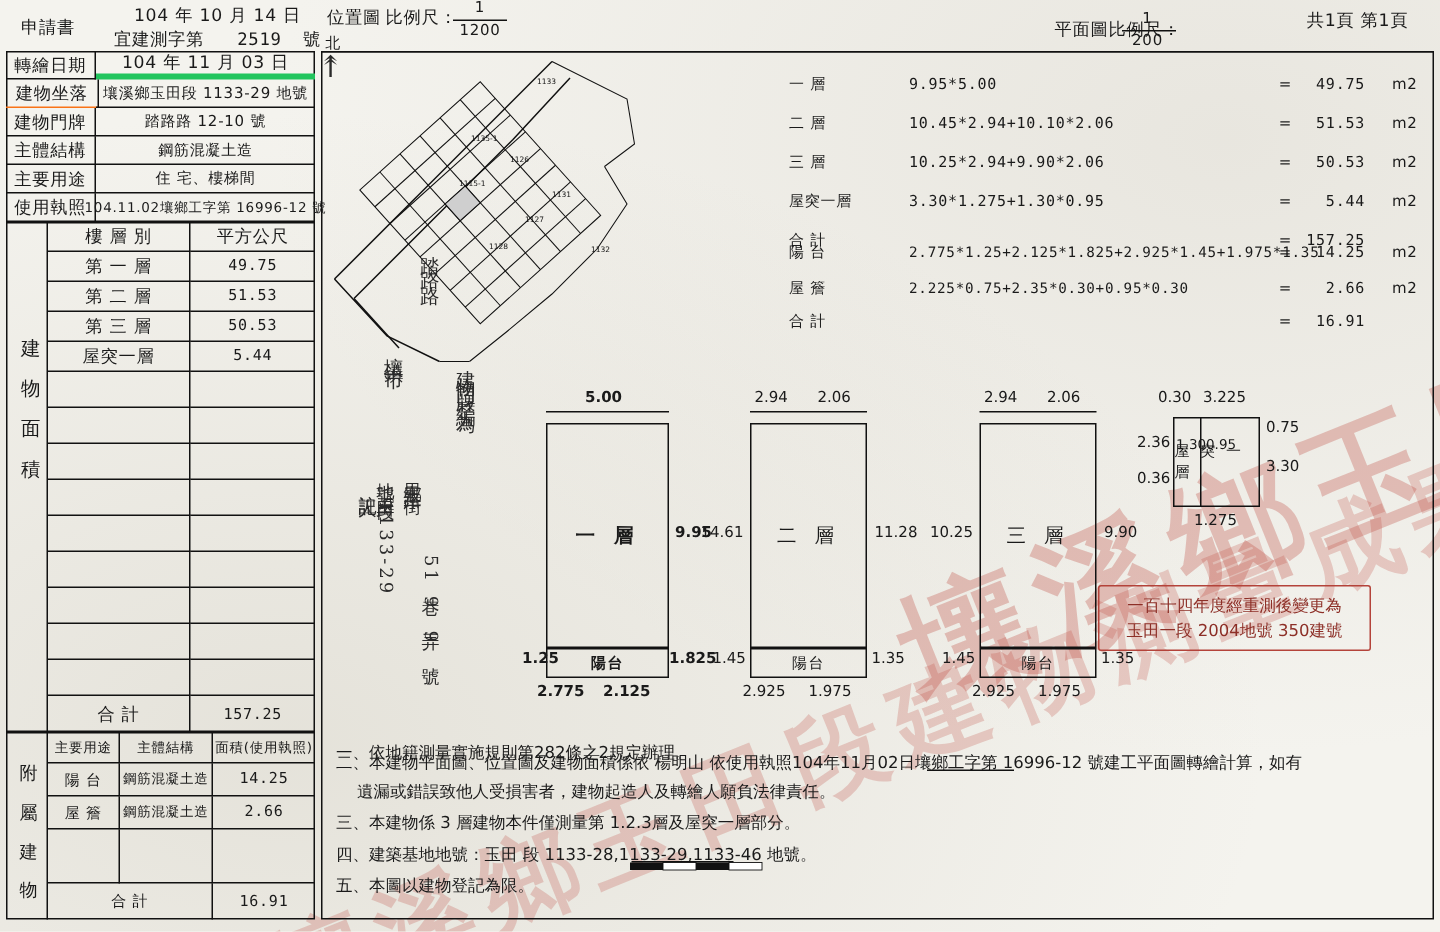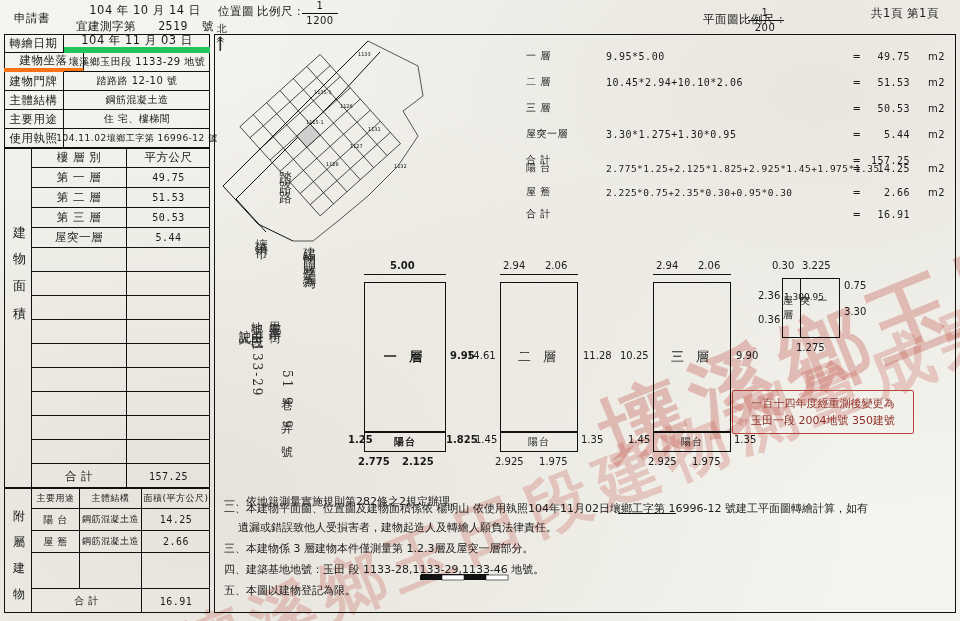--- a/index.html
+++ b/index.html
@@ -100,23 +100,23 @@
   <div style="position:absolute;left:748px;top:20px;width:36px;height:1px;background:#111;"></div>
   <div class="cell sm" style="left:745px;top:20px;width:40px;height:14px;">200</div>
   <div class="cell lbl" style="left:860px;top:6px;width:90px;height:14px;">共1頁  第1頁</div>
 
   <div class="cell sm" style="left:214px;top:22px;width:16px;height:14px;">北</div>
   <div class="handw" style="position:absolute;left:212px;top:32px;font-size:20px;">↟</div>
 
   <div class="frame" style="left:4px;top:34px;width:206px;height:114px;"></div>
   <div style="position:absolute;left:4px;top:34px;width:206px;height:114px;">
     <div class="cell br bb lbl" style="left:0;top:0;width:60px;height:19px;border-right:1px solid #111;border-bottom:1px solid #111;">轉繪日期</div>
-    <div class="cell bb lbl" style="left:60px;top:0;width:146px;height:19px;border-bottom:6px solid #22c55e;">104 年 11 月 03 日</div>
-
-    <div class="cell br bb lbl" style="left:0;top:19px;width:80px;height:19px;border-right:1px solid #111;border-bottom:4px solid #f97316;">建物坐落</div>
+    <div class="cell bb lbl" style="left:60px;top:0;width:146px;height:19px;border-bottom:4px solid #22c55e;">104 年 11 月 03 日</div>
+
+    <div class="cell br bb lbl" style="left:0;top:19px;width:62px;height:19px;border-right:1px solid #111;border-bottom:1px solid #f97316;">建物坐落</div>
     <div class="cell bb sm" style="left:60px;top:19px;width:146px;height:19px;border-bottom:1px solid #111;">壤溪鄉玉田段 1133-29 地號</div>
 
     <div class="cell br bb lbl" style="left:0;top:38px;width:60px;height:19px;border-right:1px solid #111;border-bottom:1px solid #111;">建物門牌</div>
     <div class="cell bb sm" style="left:60px;top:38px;width:146px;height:19px;border-bottom:1px solid #111;">踏路路 12-10 號</div>
 
     <div class="cell br bb lbl" style="left:0;top:57px;width:60px;height:19px;border-right:1px solid #111;border-bottom:1px solid #111;">主體結構</div>
     <div class="cell bb sm" style="left:60px;top:57px;width:146px;height:19px;border-bottom:1px solid #111;">鋼筋混凝土造</div>
 
     <div class="cell br bb lbl" style="left:0;top:76px;width:60px;height:19px;border-right:1px solid #111;border-bottom:1px solid #111;">主要用途</div>
     <div class="cell bb sm" style="left:60px;top:76px;width:146px;height:19px;border-bottom:1px solid #111;">住 宅、樓梯間</div>
@@ -174,21 +174,21 @@
 
   <div class="cell br lbl" style="left:32px;top:464px;width:95px;height:24px;border-right:1px solid #111;">合    計</div>
   <div class="cell mono sm" style="left:127px;top:464px;width:83px;height:24px;">157.25</div>
 
   <div class="frame" style="left:4px;top:488px;width:206px;height:125px;"></div>
   <div style="position:absolute;left:4px;top:488px;width:28px;height:125px;border-right:1px solid #111;box-sizing:border-box;"></div>
   <div class="vert" style="position:absolute;left:10px;top:500px;font-size:12px;">附 屬 建 物</div>
 
   <div class="cell bb br xs" style="left:32px;top:488px;width:48px;height:21px;border-bottom:1px solid #111;border-right:1px solid #111;">主要用途</div>
   <div class="cell bb br xs" style="left:80px;top:488px;width:62px;height:21px;border-bottom:1px solid #111;border-right:1px solid #111;">主體結構</div>
-  <div class="cell bb xs" style="left:142px;top:488px;width:68px;height:21px;border-bottom:1px solid #111;">面積(平方公尺)</div>
+  <div class="cell bb xs" style="left:142px;top:488px;width:68px;height:21px;border-bottom:1px solid #111;">面積(使用執照)</div>
 
   <div class="cell bb br sm" style="left:32px;top:509px;width:48px;height:22px;border-bottom:1px solid #111;border-right:1px solid #111;">陽 台</div>
   <div class="cell bb br xs" style="left:80px;top:509px;width:62px;height:22px;border-bottom:1px solid #111;border-right:1px solid #111;">鋼筋混凝土造</div>
   <div class="cell bb mono sm" style="left:142px;top:509px;width:68px;height:22px;border-bottom:1px solid #111;">14.25</div>
 
   <div class="cell bb br sm" style="left:32px;top:531px;width:48px;height:22px;border-bottom:1px solid #111;border-right:1px solid #111;">屋 簷</div>
   <div class="cell bb br xs" style="left:80px;top:531px;width:62px;height:22px;border-bottom:1px solid #111;border-right:1px solid #111;">鋼筋混凝土造</div>
   <div class="cell bb mono sm" style="left:142px;top:531px;width:68px;height:22px;border-bottom:1px solid #111;">2.66</div>
 
   <div class="cell bb br sm" style="left:32px;top:553px;width:48px;height:36px;border-bottom:1px solid #111;border-right:1px solid #111;"></div>
@@ -259,20 +259,21 @@
     <div class="cell right sm mono" style="left:364px;top:0;width:52px;height:16px;">49.75</div>
     <div class="cell left sm" style="left:422px;top:0;width:30px;height:16px;">m2</div>
 
     <div class="cell left sm" style="left:20px;top:26px;width:80px;height:16px;">二  層</div>
     <div class="cell left sm mono" style="left:100px;top:26px;width:250px;height:16px;">10.45*2.94+10.10*2.06</div>
     <div class="cell sm" style="left:350px;top:26px;width:14px;height:16px;">=</div>
     <div class="cell right sm mono" style="left:364px;top:26px;width:52px;height:16px;">51.53</div>
     <div class="cell left sm" style="left:422px;top:26px;width:30px;height:16px;">m2</div>
 
     <div class="cell left sm" style="left:20px;top:52px;width:80px;height:16px;">三  層</div>
+    <div class="cell left sm mono" style="left:100px;top:52px;width:250px;height:16px;">10.25*2.94+9.90*2.06</div>
     <div class="cell sm" style="left:350px;top:52px;width:14px;height:16px;">=</div>
     <div class="cell right sm mono" style="left:364px;top:52px;width:52px;height:16px;">50.53</div>
     <div class="cell left sm" style="left:422px;top:52px;width:30px;height:16px;">m2</div>
 
     <div class="cell left sm" style="left:20px;top:78px;width:80px;height:16px;">屋突一層</div>
     <div class="cell left sm mono" style="left:100px;top:78px;width:250px;height:16px;">3.30*1.275+1.30*0.95</div>
     <div class="cell sm" style="left:350px;top:78px;width:14px;height:16px;">=</div>
     <div class="cell right sm mono" style="left:364px;top:78px;width:52px;height:16px;">5.44</div>
     <div class="cell left sm" style="left:422px;top:78px;width:30px;height:16px;">m2</div>
 

